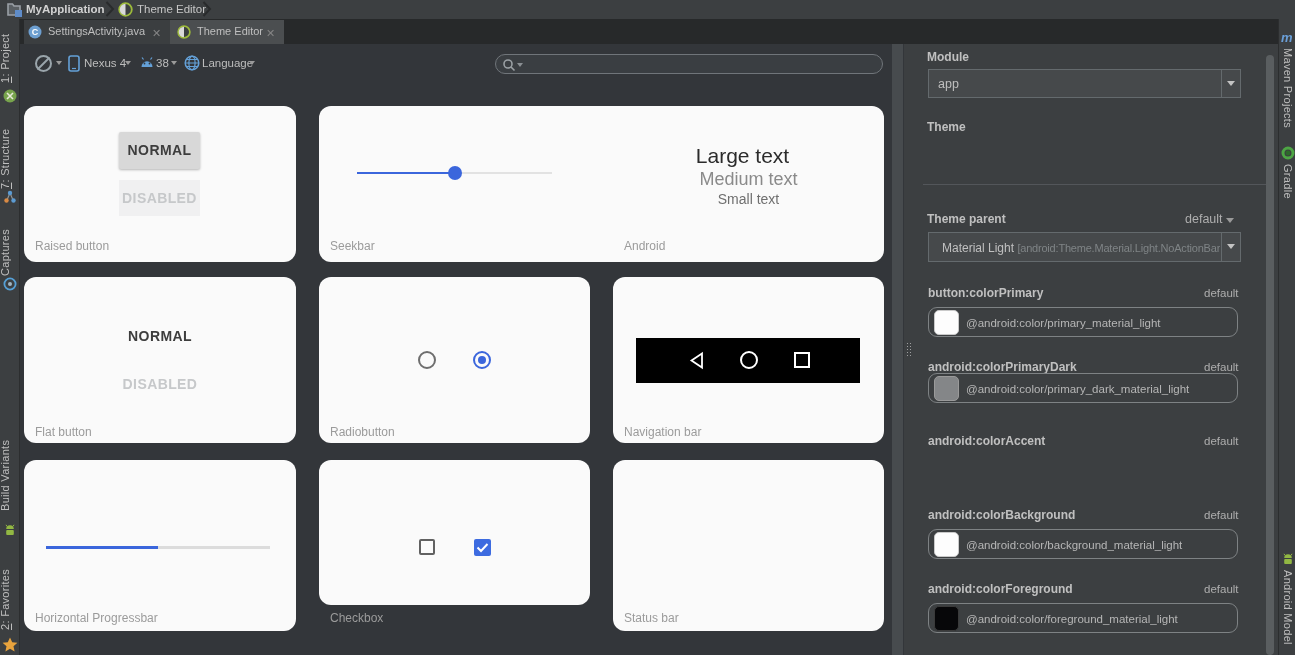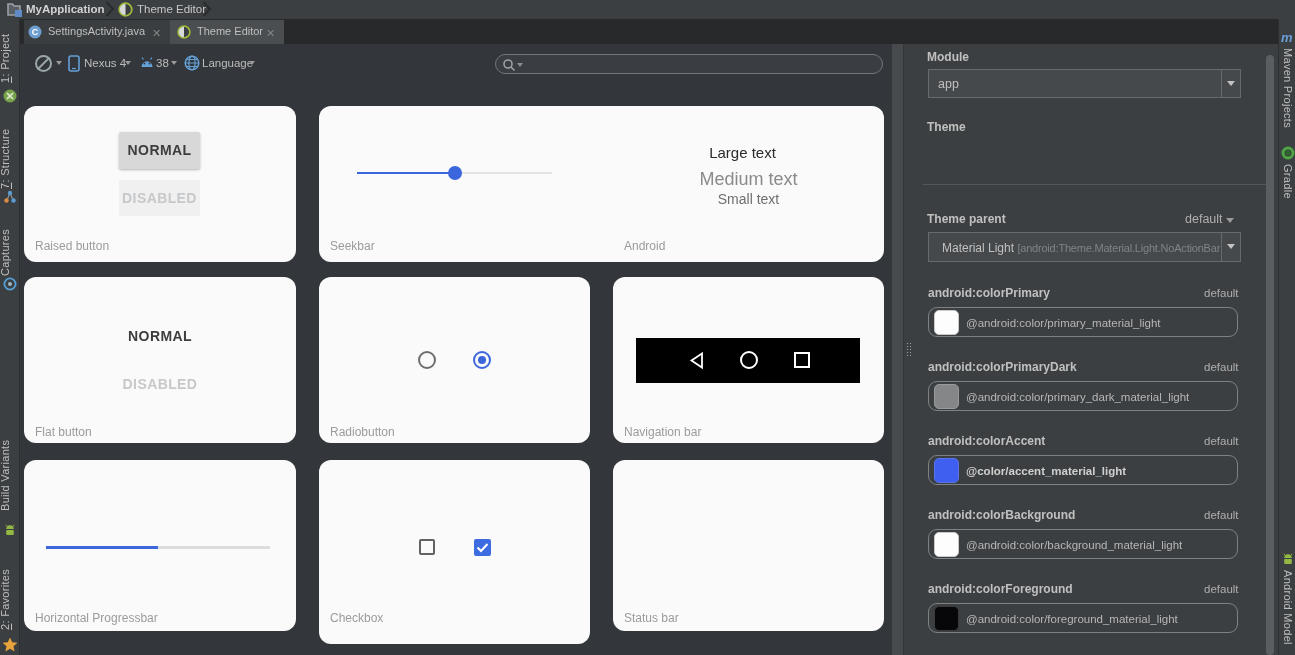--- a/index.html
+++ b/index.html
@@ -168,21 +168,21 @@
   <div class="abs" style="left:95px; top:74px; width:81px; height:36px; background:#f0f0f1; text-align:center; line-height:36px; font-size:14px; font-weight:bold; letter-spacing:0.4px; color:#c6c8ca;">DISABLED</div>
   <div class="cardlabel" style="left:11px; top:133px;">Raised button</div>
 </div>
 <div class="card" style="left:319px; top:106px; width:323px; height:156px;padding-left:16px;">
   <div class="abs" style="left:38px; top:66px; width:195px; height:2px; background:#e2e2e2;"></div>
   <div class="abs" style="left:38px; top:66px; width:92px; height:2px; background:#3b66dc;"></div>
   <div class="abs" style="left:129px; top:60px; width:14px; height:14px; border-radius:50%; background:#3b66dc;"></div>
   <div class="cardlabel" style="left:11px; top:133px;">Seekbar</div>
 </div>
 <div class="card" style="left:613px; top:106px; width:271px; height:156px;">
-  <div class="abs" style="left:0; top:38px; width:259px; text-align:center; font-size:15px; color:#2b2b2b;">Large text</div>
+  <div class="abs" style="left:0; top:38px; width:259px; text-align:center; font-size:21px; color:#2b2b2b;">Large text</div>
   <div class="abs" style="left:0; top:85px; width:271px; text-align:center; font-size:14px; color:#6f6f6f;">Small text</div>
   <div class="abs" style="left:0; top:63px; width:271px; text-align:center; font-size:18px; color:#8a8a8a;">Medium text</div>
   <div class="cardlabel" style="left:11px; top:133px;">Android</div>
 </div>
 
 <div class="card" style="left:24px; top:277px; width:272px; height:166px;">
   <div class="abs" style="left:0; top:51px; width:272px; text-align:center; font-size:14px; font-weight:bold; letter-spacing:0.4px; color:#3d3d3d;">NORMAL</div>
   <div class="abs" style="left:0; top:99px; width:272px; text-align:center; font-size:14px; font-weight:bold; letter-spacing:0.4px; color:#c6c8ca;">DISABLED</div>
   <div class="cardlabel" style="left:11px; top:148px;">Flat button</div>
 </div>
@@ -201,21 +201,21 @@
     <div class="abs" style="left:158px; top:14px; width:16px; height:16px; border:2px solid #fff;"></div>
   </div>
   <div class="cardlabel" style="left:11px; top:148px;">Navigation bar</div>
 </div>
 
 <div class="card" style="left:24px; top:460px; width:272px; height:171px;">
   <div class="abs" style="left:22px; top:86px; width:224px; height:3px; background:#dcdcdc;"></div>
   <div class="abs" style="left:22px; top:86px; width:112px; height:3px; background:#3b66dc;"></div>
   <div class="cardlabel" style="left:11px; top:151px;">Horizontal Progressbar</div>
 </div>
-<div class="card" style="left:319px; top:460px; width:271px; height:184px;">
+<div class="card" style="left:319px; top:460px; width:271px; height:145px;">
   <div class="abs" style="left:100px; top:79px; width:16px; height:16px; border:2px solid #616161; border-radius:2px;"></div>
   <div class="abs" style="left:155px; top:79px; width:17px; height:17px; background:#3d6be0; border-radius:2px;">
     <svg width="17" height="17" viewBox="0 0 17 17">
         <path d="M3.5 8.5 L7 12 L13.5 5" fill="none" stroke="#fff" stroke-width="2"></path>
       </svg>
   </div>
   <div class="cardlabel" style="left:11px; top:151px;">Checkbox</div>
 </div>
 <div class="card" style="left:613px; top:460px; width:271px; height:171px;">
   <div class="cardlabel" style="left:11px; top:151px;">Status bar</div>
@@ -231,40 +231,36 @@
   <div class="plabel" style="left:23px; top:76px;">Theme</div>
   <div class="abs" style="left:19px; top:140px; width:347px; height:1px; background:#53565a;"></div>
   <div class="plabel" style="left:23px; top:168px;">Theme parent</div>
   <div class="pdefault" style="left:281px; top:168px; font-size:12.5px;">default</div>
   <div class="dd" style="left:322px; top:174px; border-left-width:4.5px; border-right-width:4.5px; border-top-width:5px;"></div>
   <div class="combo" style="top:188px; height:30px;">
     <span class="abs" style="left:13px; top:8px; font-size:12px; color:#c0c0c0; white-space:nowrap; overflow:hidden; width:278px;">Material Light <span style="font-size:11px; letter-spacing:-0.2px; color:#7f8486;">[android:Theme.Material.Light.NoActionBar]</span></span>
     <div class="arr"></div>
   </div>
 
-  <div class="plabel" style="left:24px; top:242px;">android:colorPrimary</div>
+  <div class="plabel" style="left:24px; top:242px;">button:colorPrimary</div>
   <div class="pdefault" style="left:300px; top:243px;">default</div>
   <div class="field" style="top:263px;">
     <div class="chip" style="background:#fdfdfd; border:1px solid #c9c9c9;"></div>
     <div class="ftext">@android:color/primary_material_light</div>
   </div>
 
   <div class="plabel" style="left:24px; top:316px;">android:colorPrimaryDark</div>
   <div class="pdefault" style="left:300px; top:317px;">default</div>
-  <div class="field" style="top:337px;">
+  <div class="field" style="top:329px;">
     <div class="chip" style="background:#848688; border:1px solid #9a9a9a;"></div>
     <div class="ftext">@android:color/primary_dark_material_light</div>
   </div>
 
   <div class="plabel" style="left:24px; top:390px;">android:colorAccent</div>
   <div class="pdefault" style="left:300px; top:391px;">default</div>
-  <div class="field" style="top:411px;">
-    <div class="chip" style="background:#3e5ff0; border:1px solid #5a74e8;"></div>
-    <div class="ftext" style="font-weight:bold; color:#d0d0d0;">@color/accent_material_light</div>
-  </div>
 
   <div class="plabel" style="left:24px; top:464px;">android:colorBackground</div>
   <div class="pdefault" style="left:300px; top:465px;">default</div>
   <div class="field" style="top:485px;">
     <div class="chip" style="background:#fdfdfd; border:1px solid #c9c9c9;"></div>
     <div class="ftext">@android:color/background_material_light</div>
   </div>
 
   <div class="plabel" style="left:24px; top:538px;">android:colorForeground</div>
   <div class="pdefault" style="left:300px; top:539px;">default</div>

